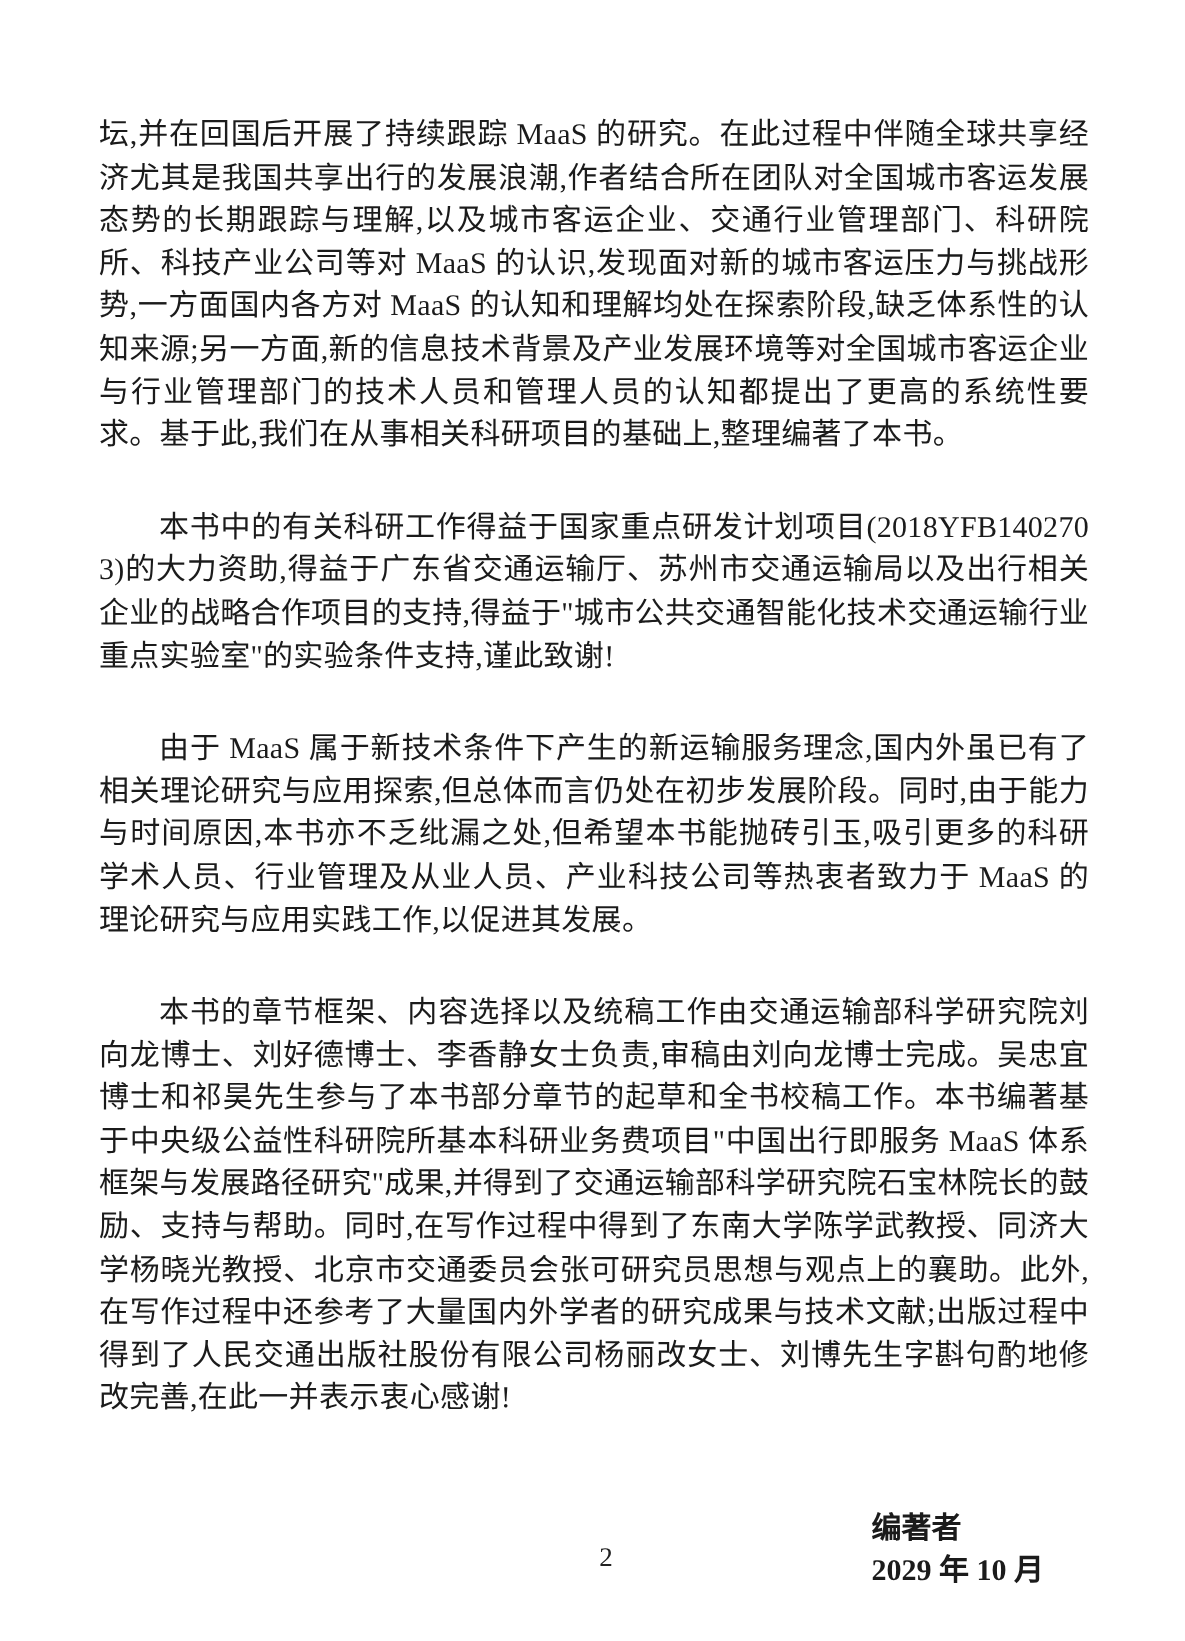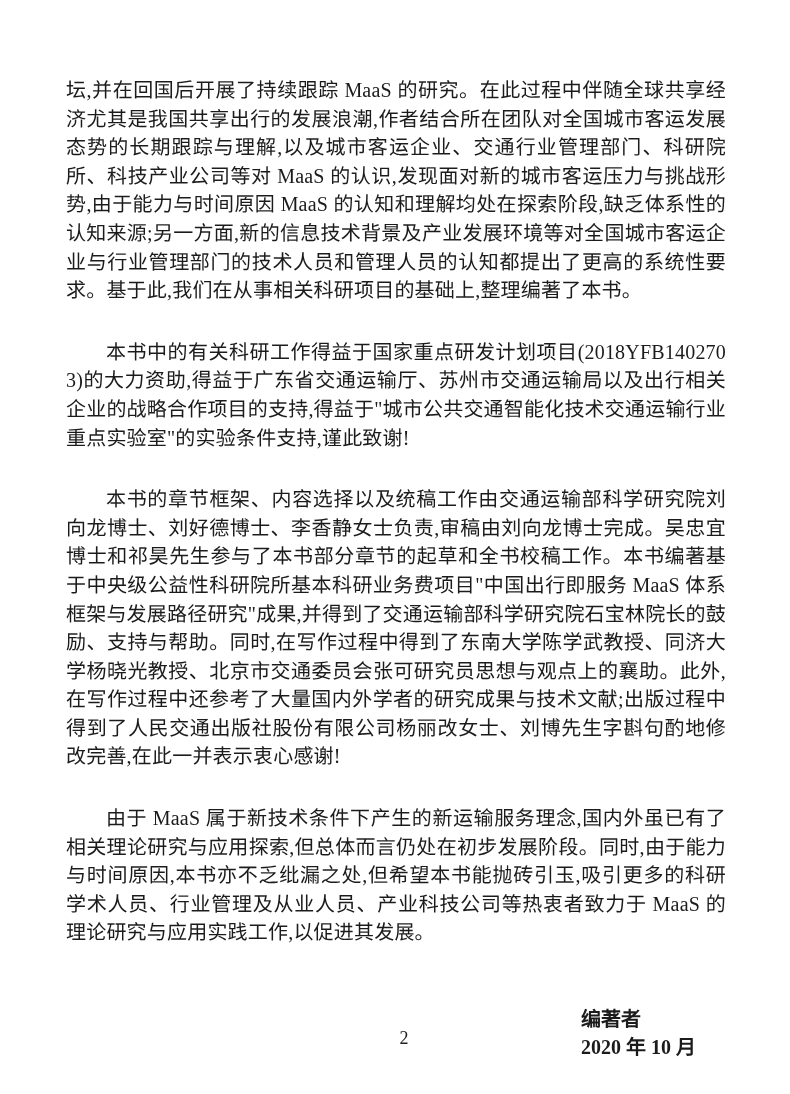--- a/index.html
+++ b/index.html
@@ -60,25 +60,25 @@
     line-height: 24px;
     color: #222222;
     text-indent: 18px;
   }
 </style>
 </head>
 <body>
 
 <div class="page">
   <div class="content">
-    <p class="para">坛,并在回国后开展了持续跟踪 MaaS 的研究。在此过程中伴随全球共享经济尤其是我国共享出行的发展浪潮,作者结合所在团队对全国城市客运发展态势的长期跟踪与理解,以及城市客运企业、交通行业管理部门、科研院所、科技产业公司等对 MaaS 的认识,发现面对新的城市客运压力与挑战形势,由于能力与时间原因 MaaS 的认知和理解均处在探索阶段,缺乏体系性的认知来源;另一方面,新的信息技术背景及产业发展环境等对全国城市客运企业与行业管理部门的技术人员和管理人员的认知都提出了更高的系统性要求。基于此,我们在从事相关科研项目的基础上,整理编著了本书。</p>
+    <p class="para">坛,并在回国后开展了持续跟踪 MaaS 的研究。在此过程中伴随全球共享经济尤其是我国共享出行的发展浪潮,作者结合所在团队对全国城市客运发展态势的长期跟踪与理解,以及城市客运企业、交通行业管理部门、科研院所、科技产业公司等对 MaaS 的认识,发现面对新的城市客运压力与挑战形势,一方面国内各方对 MaaS 的认知和理解均处在探索阶段,缺乏体系性的认知来源;另一方面,新的信息技术背景及产业发展环境等对全国城市客运企业与行业管理部门的技术人员和管理人员的认知都提出了更高的系统性要求。基于此,我们在从事相关科研项目的基础上,整理编著了本书。</p>
     <p class="para indent">本书中的有关科研工作得益于国家重点研发计划项目(2018YFB1402703)的大力资助,得益于广东省交通运输厅、苏州市交通运输局以及出行相关企业的战略合作项目的支持,得益于"城市公共交通智能化技术交通运输行业重点实验室"的实验条件支持,谨此致谢!</p>
+    <p class="para indent">由于 MaaS 属于新技术条件下产生的新运输服务理念,国内外虽已有了相关理论研究与应用探索,但总体而言仍处在初步发展阶段。同时,由于能力与时间原因,本书亦不乏纰漏之处,但希望本书能抛砖引玉,吸引更多的科研学术人员、行业管理及从业人员、产业科技公司等热衷者致力于 MaaS 的理论研究与应用实践工作,以促进其发展。</p>
     <p class="para indent">本书的章节框架、内容选择以及统稿工作由交通运输部科学研究院刘向龙博士、刘好德博士、李香静女士负责,审稿由刘向龙博士完成。吴忠宜博士和祁昊先生参与了本书部分章节的起草和全书校稿工作。本书编著基于中央级公益性科研院所基本科研业务费项目"中国出行即服务 MaaS 体系框架与发展路径研究"成果,并得到了交通运输部科学研究院石宝林院长的鼓励、支持与帮助。同时,在写作过程中得到了东南大学陈学武教授、同济大学杨晓光教授、北京市交通委员会张可研究员思想与观点上的襄助。此外,在写作过程中还参考了大量国内外学者的研究成果与技术文献;出版过程中得到了人民交通出版社股份有限公司杨丽改女士、刘博先生字斟句酌地修改完善,在此一并表示衷心感谢!</p>
-    <p class="para indent">由于 MaaS 属于新技术条件下产生的新运输服务理念,国内外虽已有了相关理论研究与应用探索,但总体而言仍处在初步发展阶段。同时,由于能力与时间原因,本书亦不乏纰漏之处,但希望本书能抛砖引玉,吸引更多的科研学术人员、行业管理及从业人员、产业科技公司等热衷者致力于 MaaS 的理论研究与应用实践工作,以促进其发展。</p>
 
     <div class="signature">
       <div class="sig-author">编著者</div>
-      <div class="sig-date">2020 年 10 月</div>
+      <div class="sig-date">2029 年 10 月</div>
     </div>
   </div>
 
   <div class="page-number">2</div>
 </div>
 
 </body></html>

